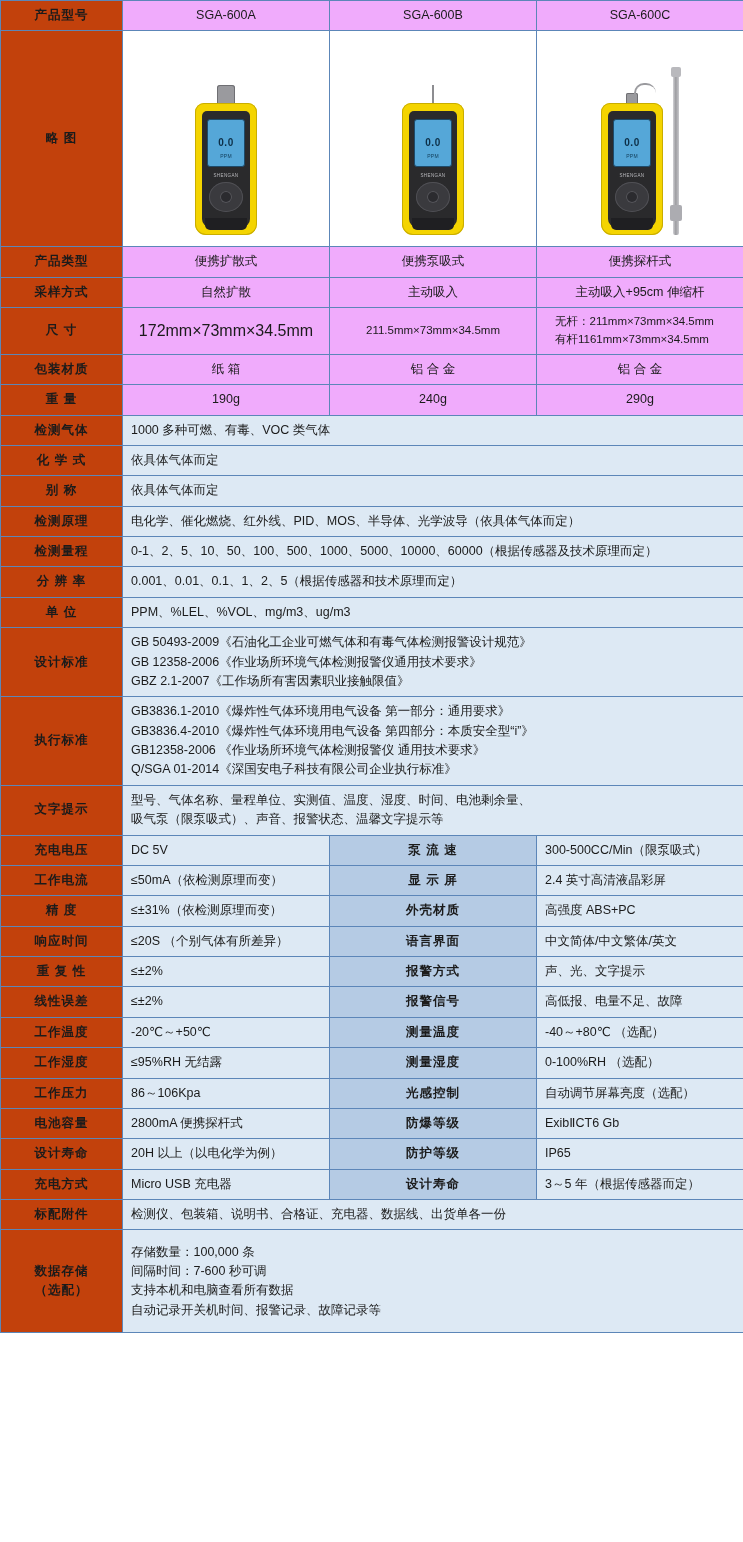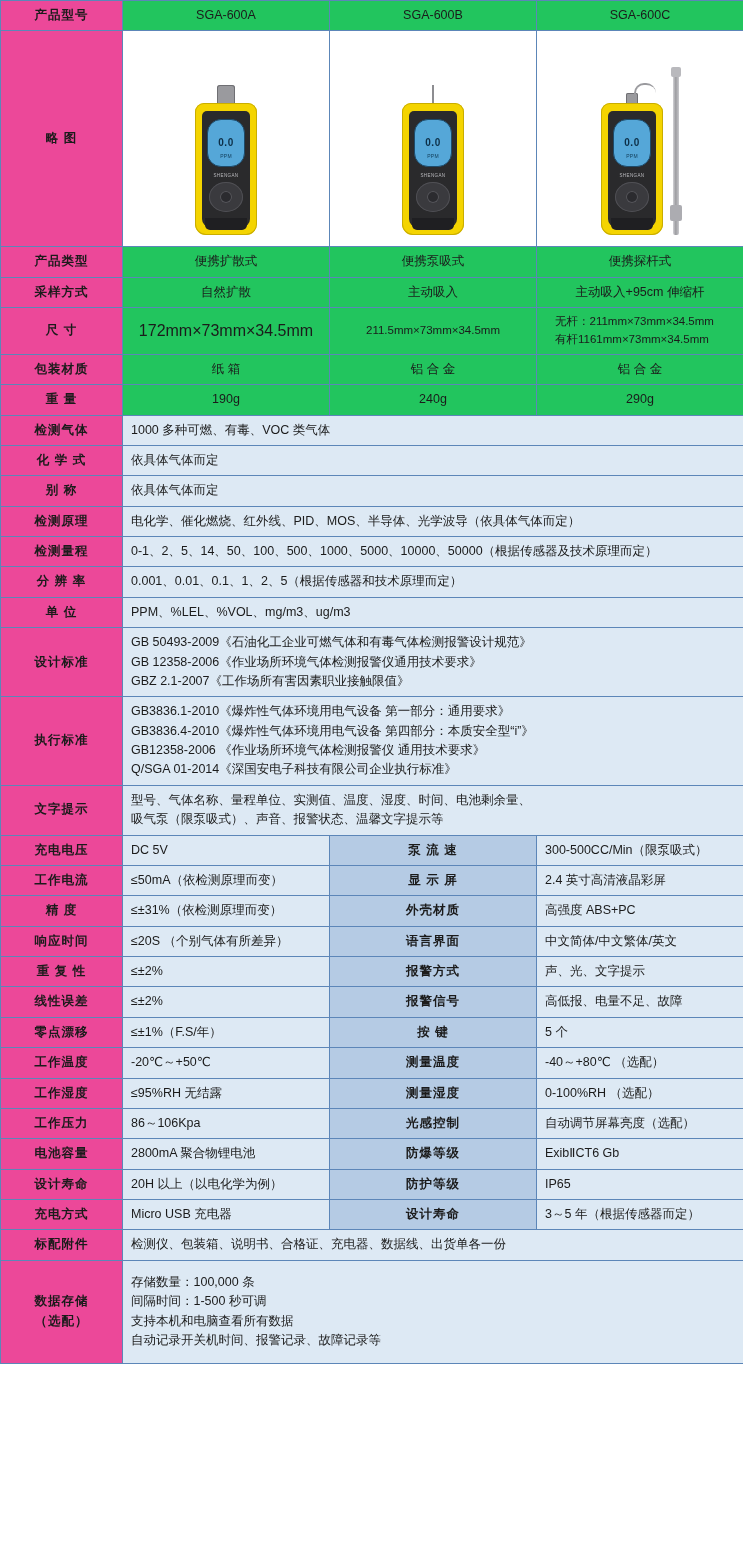--- a/index.html
+++ b/index.html
@@ -19,38 +19,38 @@
   table.spec td{
     border:1px solid #5c86b8;
     padding:5px 8px;
     font-size:12.5px;
     color:#1b1b1b;
     vertical-align:middle;
     line-height:1.55;
     word-break:break-all;
   }
   td.lbl{
-    background:#ec4899;
+    background:#c2410c;
     text-align:center;
     font-weight:bold;
     color:#14305c;
     font-size:13px;
     letter-spacing:1px;
     width:122px;
   }
   td.lbl2{
     background:#b5cbe4;
     text-align:center;
     font-weight:bold;
     color:#14305c;
     font-size:13px;
     letter-spacing:1px;
   }
   td.val{
-    background:#22c55e;
+    background:#f0abfc;
     text-align:center;
   }
   td.valL{
     background:#dde9f4;
     text-align:left;
     padding-left:10px;
   }
   td.img{
     background:#ffffff;
     text-align:center;
@@ -84,21 +84,21 @@
     left:7px;top:26px;
     width:48px;height:116px;
     background:#2a2a2c;
     border-radius:5px 5px 8px 8px;
   }
   .dev-screen{
     position:absolute;
     left:12px;top:34px;
     width:38px;height:48px;
     background:#55a7d8;
-    border-radius:14px;
+    border-radius:3px;
     border:1px solid #1d4b6b;
     color:#0b2b3f;
     font-size:8px;
     text-align:center;
     box-sizing:border-box;
     overflow:hidden;
   }
   .dev-screen .rd{
     font-size:10px;
     font-weight:bold;
@@ -332,21 +332,21 @@
     <tr>
       <td class="lbl">别  称</td>
       <td class="valL" colspan="3">依具体气体而定</td>
     </tr>
     <tr>
       <td class="lbl">检测原理</td>
       <td class="valL" colspan="3">电化学、催化燃烧、红外线、PID、MOS、半导体、光学波导（依具体气体而定）</td>
     </tr>
     <tr>
       <td class="lbl">检测量程</td>
-      <td class="valL" colspan="3">0-1、2、5、14、50、100、500、1000、5000、10000、50000（根据传感器及技术原理而定）</td>
+      <td class="valL" colspan="3">0-1、2、5、10、50、100、500、1000、5000、10000、60000（根据传感器及技术原理而定）</td>
     </tr>
     <tr>
       <td class="lbl">分 辨 率</td>
       <td class="valL" colspan="3">0.001、0.01、0.1、1、2、5（根据传感器和技术原理而定）</td>
     </tr>
     <tr>
       <td class="lbl">单  位</td>
       <td class="valL" colspan="3">PPM、%LEL、%VOL、mg/m3、ug/m3</td>
     </tr>
     <tr>
@@ -398,46 +398,40 @@
       <td class="lbl2">报警方式</td>
       <td class="valL">声、光、文字提示</td>
     </tr>
     <tr>
       <td class="lbl">线性误差</td>
       <td class="valL">≤±2%</td>
       <td class="lbl2">报警信号</td>
       <td class="valL">高低报、电量不足、故障</td>
     </tr>
     <tr>
-      <td class="lbl">零点漂移</td>
-      <td class="valL">≤±1%（F.S/年）</td>
-      <td class="lbl2">按   键</td>
-      <td class="valL">5 个</td>
-    </tr>
-    <tr>
       <td class="lbl">工作温度</td>
       <td class="valL">-20℃～+50℃</td>
       <td class="lbl2">测量温度</td>
       <td class="valL">-40～+80℃ （选配）</td>
     </tr>
     <tr>
       <td class="lbl">工作湿度</td>
       <td class="valL">≤95%RH 无结露</td>
       <td class="lbl2">测量湿度</td>
       <td class="valL">0-100%RH （选配）</td>
     </tr>
     <tr>
       <td class="lbl">工作压力</td>
       <td class="valL">86～106Kpa</td>
       <td class="lbl2">光感控制</td>
       <td class="valL">自动调节屏幕亮度（选配）</td>
     </tr>
     <tr>
       <td class="lbl">电池容量</td>
-      <td class="valL">2800mA 聚合物锂电池</td>
+      <td class="valL">2800mA 便携探杆式</td>
       <td class="lbl2">防爆等级</td>
       <td class="valL">ExibⅡCT6 Gb</td>
     </tr>
     <tr>
       <td class="lbl">设计寿命</td>
       <td class="valL">20H 以上（以电化学为例）</td>
       <td class="lbl2">防护等级</td>
       <td class="valL">IP65</td>
     </tr>
     <tr>
@@ -450,21 +444,21 @@
     <tr>
       <td class="lbl">标配附件</td>
       <td class="valL" colspan="3">检测仪、包装箱、说明书、合格证、充电器、数据线、出货单各一份</td>
     </tr>
 
     <tr>
       <td class="lbl" style="white-space:pre-line">数据存储
 （选配）</td>
       <td class="valL" colspan="3" style="height:92px">
         <span class="multi">存储数量：100,000 条</span>
-        <span class="multi">间隔时间：1-500 秒可调</span>
+        <span class="multi">间隔时间：7-600 秒可调</span>
         <span class="multi">支持本机和电脑查看所有数据</span>
         <span class="multi">自动记录开关机时间、报警记录、故障记录等</span>
       </td>
     </tr>
 
   </tbody>
 </table>
 </div>
 
 </body></html>

